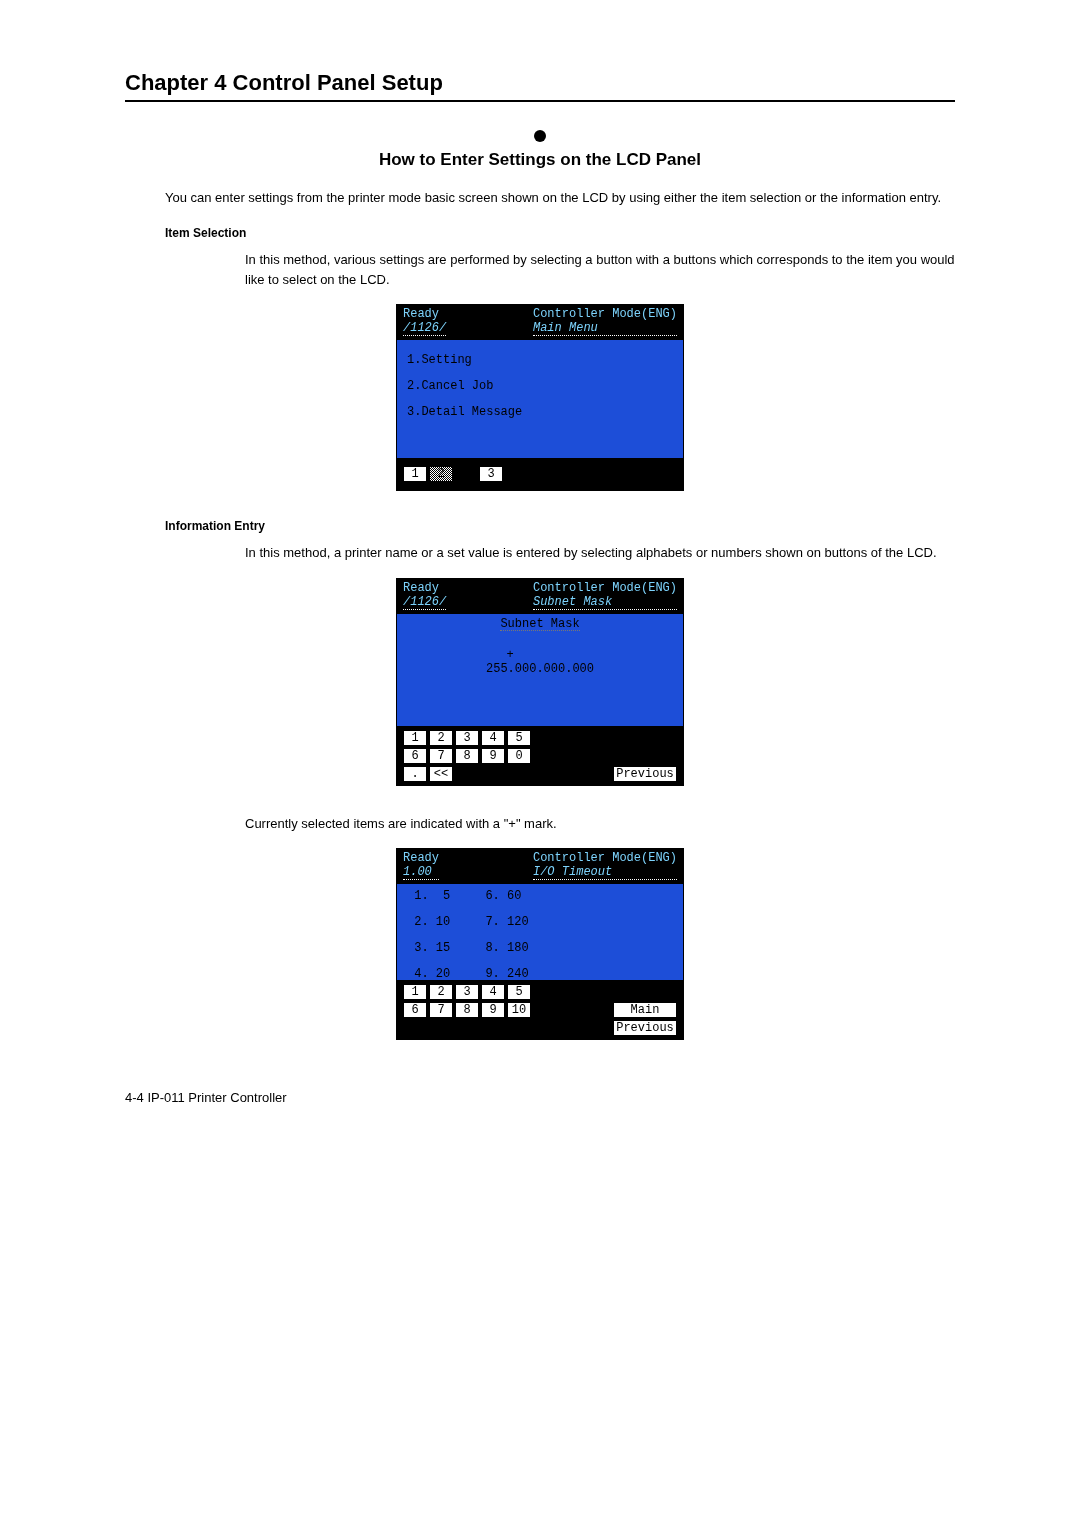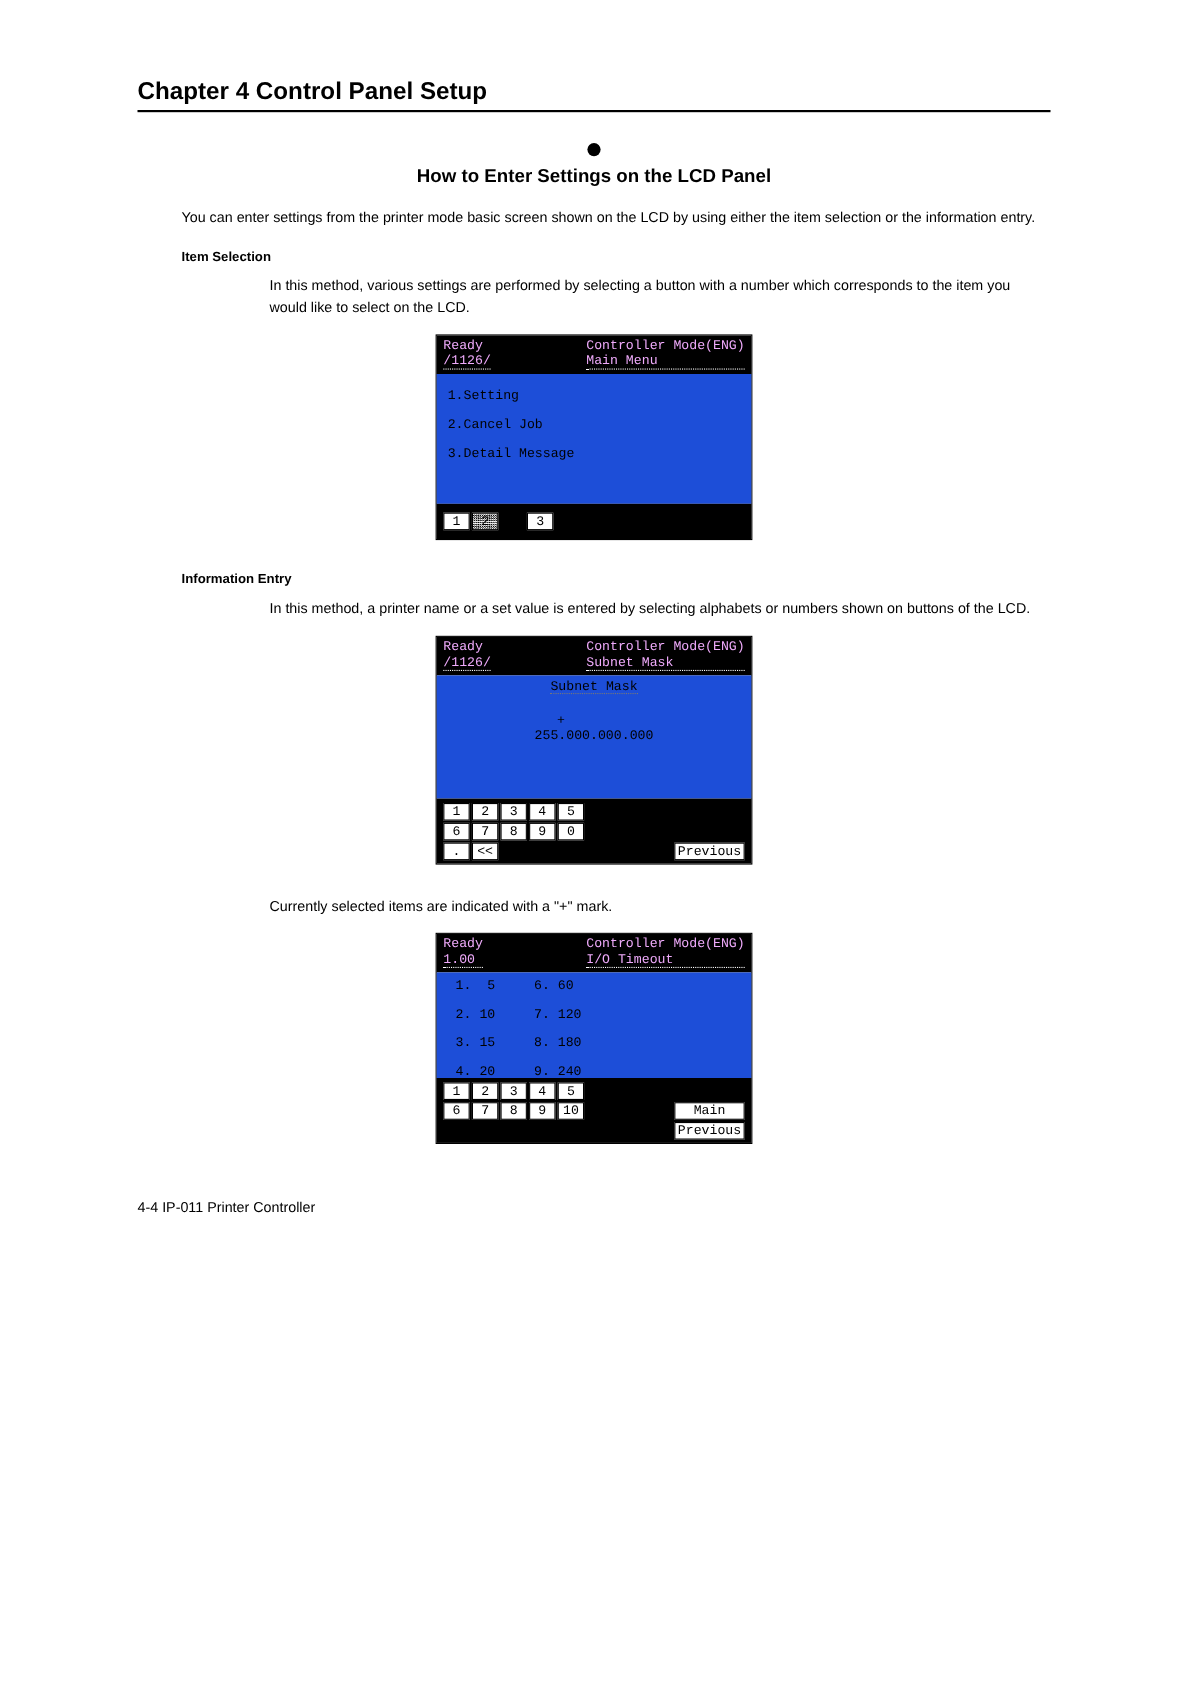--- a/index.html
+++ b/index.html
@@ -65,31 +65,32 @@
   
   .lcd {
     width: 286px;
     border: 1px solid #000;
     font-family: "Lucida Console", "Courier New", monospace;
     font-size: 12px;
     line-height: 1;
   }
   .lcd-header {
     background: #000;
-    color: #f0abfc;
+    color: #7dd3fc;
     padding: 3px 6px 4px 6px;
     display: flex;
     justify-content: space-between;
     align-items: flex-start;
   }
   .lcd-header .col { display: flex; flex-direction: column; gap: 2px; }
   .lcd-header .underline {
     border-bottom: 1px dotted #fff;
     padding-bottom: 1px;
     display: inline-block;
+    font-style: italic;
   }
   .lcd-body {
     background: #1d4ed8;
     color: #000;
   }
   .lcd-body.menu {
     padding: 14px 10px 10px 10px;
     height: 94px;
     display: flex;
     flex-direction: column;
@@ -171,21 +172,21 @@
   <hr class="chapter-rule">
 
   <div class="section-header">
     <span class="bullet-icon"></span>
     <span class="section-title">How to Enter Settings on the LCD Panel</span>
   </div>
 
   <p class="body-text">You can enter settings from the printer mode basic screen shown on the LCD by using either the item selection or the information entry.</p>
 
   <div class="subhead">Item Selection</div>
-  <p class="sub-body">In this method, various settings are performed by selecting a button with a number which corresponds to the item you would like to select on the LCD.</p>
+  <p class="sub-body">In this method, various settings are performed by selecting a button with a buttons which corresponds to the item you would like to select on the LCD.</p>
 
   <div class="lcd-wrap">
     <div class="lcd">
       <div class="lcd-header">
         <div class="col">
           <span>Ready</span>
           <span class="underline">/1126/</span>
         </div>
         <div class="col" style="text-align:left;">
           <span>Controller Mode(ENG)</span>

